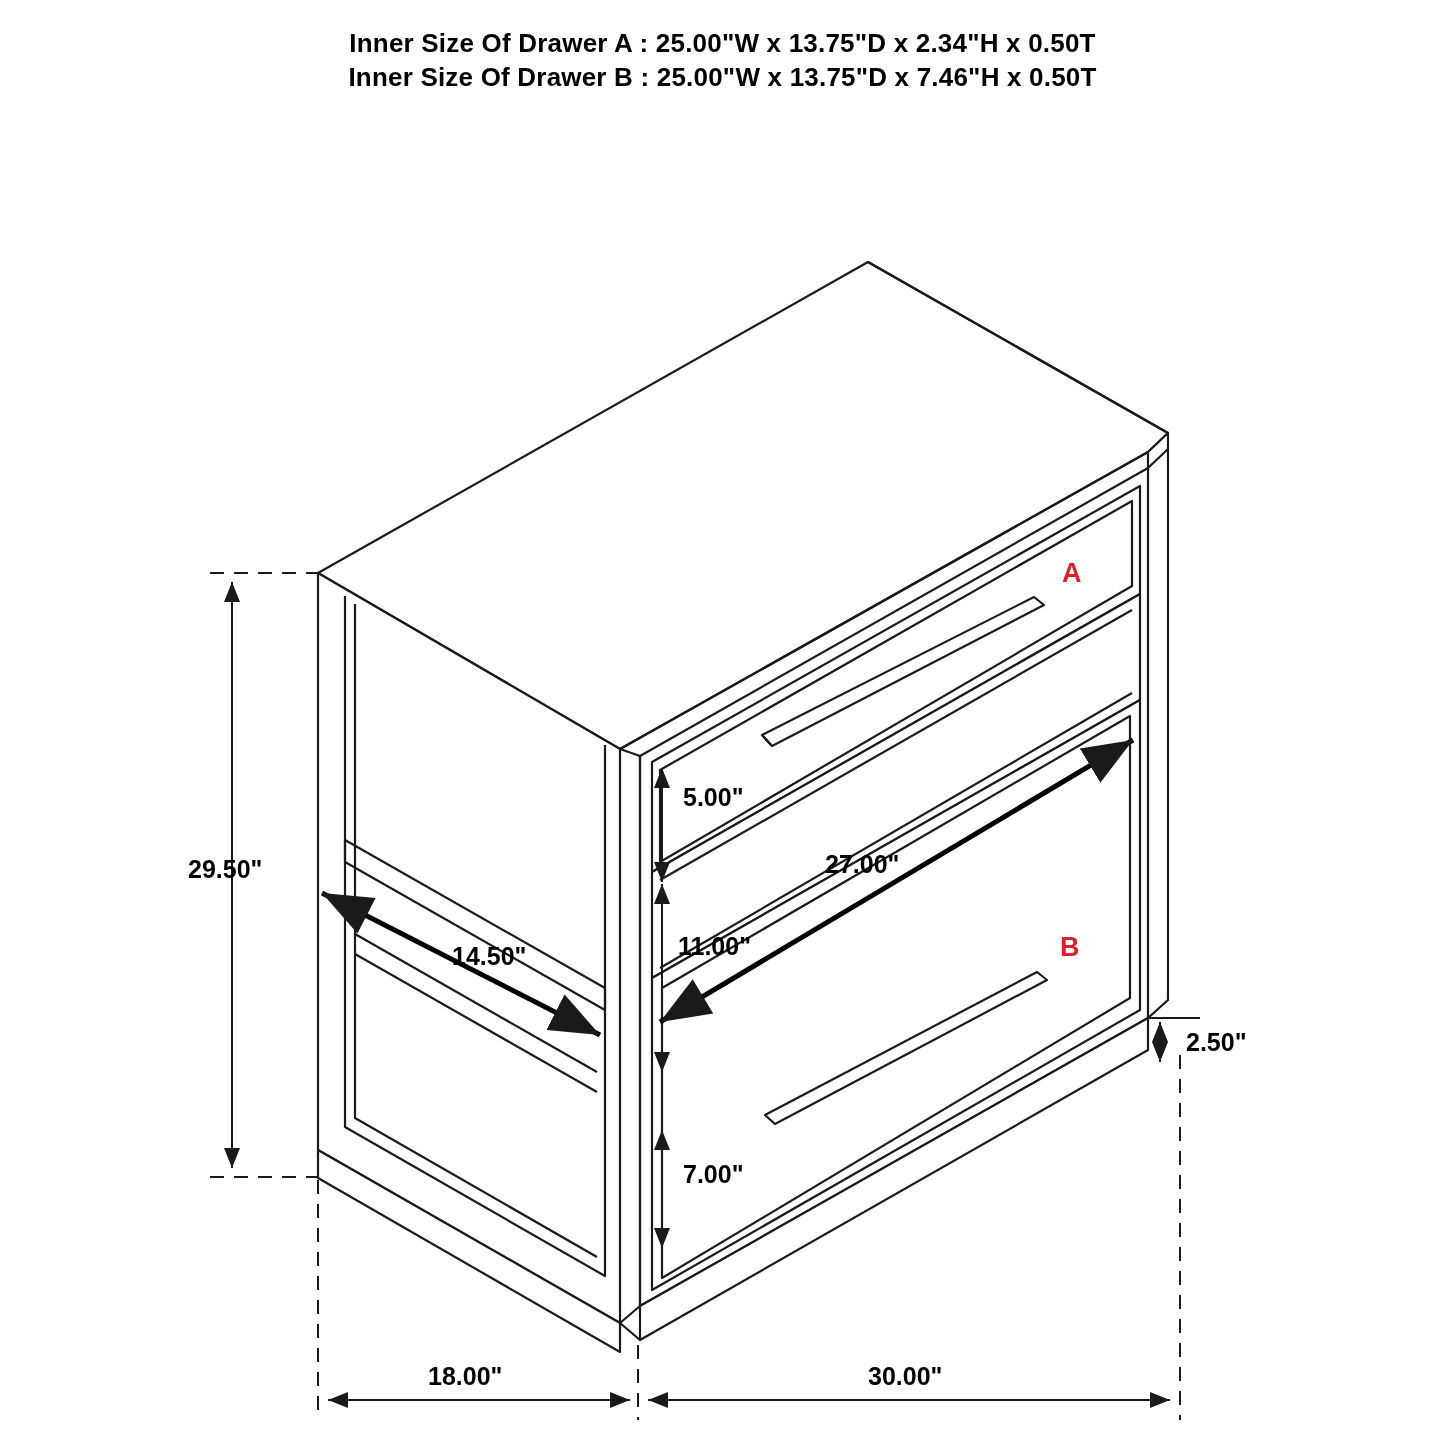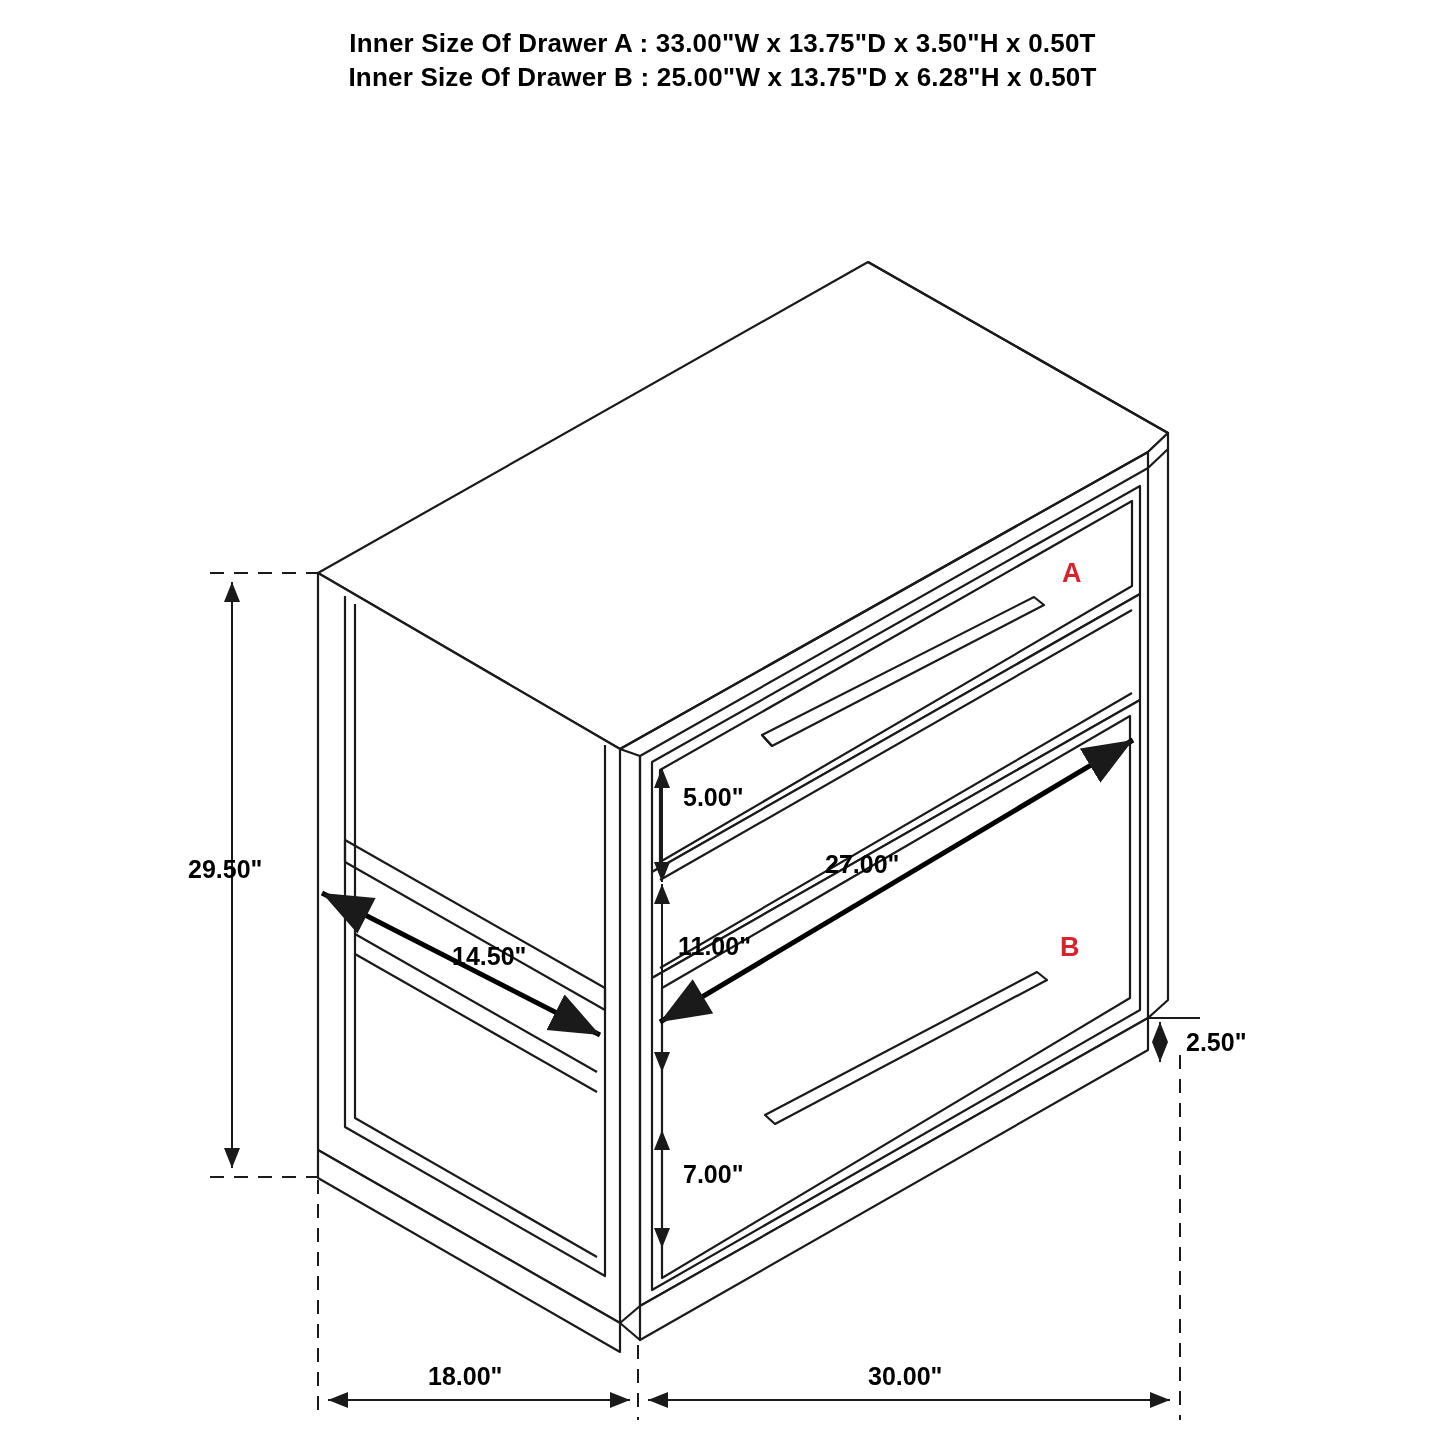--- a/index.html
+++ b/index.html
@@ -47,22 +47,22 @@
     font-weight: bold;
     color: #d8232a;
   }
 </style>
 </head>
 <body>
 
 <div id="page">
 
   <div class="header">
-    <div>Inner Size Of Drawer A : 33.00"W x 13.75"D x 3.50"H x 0.50T</div>
-    <div>Inner Size Of Drawer B : 25.00"W x 13.75"D x 6.28"H x 0.50T</div>
+    <div>Inner Size Of Drawer A : 25.00"W x 13.75"D x 2.34"H x 0.50T</div>
+    <div>Inner Size Of Drawer B : 25.00"W x 13.75"D x 7.46"H x 0.50T</div>
   </div>
 
   <svg id="drawing" width="1445" height="1445" viewBox="0 0 1445 1445">
     <defs>
       <marker id="arrHead" markerWidth="12" markerHeight="12" refX="10" refY="4" orient="auto">
         <path d="M0,0 L10,4 L0,8 z" fill="#1a1a1a"></path>
       </marker>
       <marker id="arrTail" markerWidth="12" markerHeight="12" refX="0" refY="4" orient="auto">
         <path d="M10,0 L0,4 L10,8 z" fill="#1a1a1a"></path>
       </marker>

